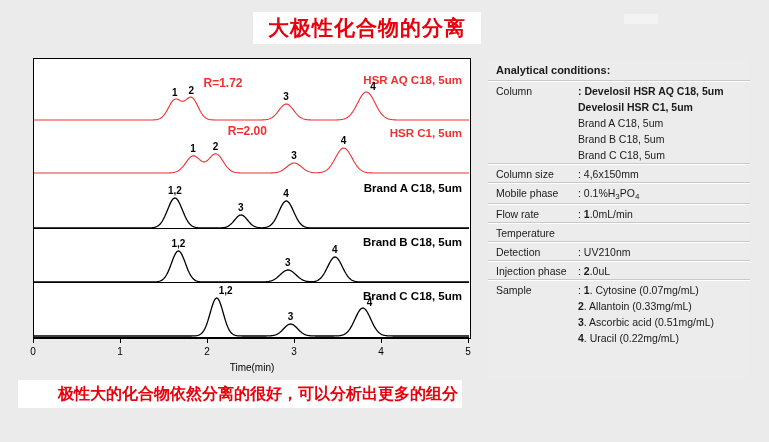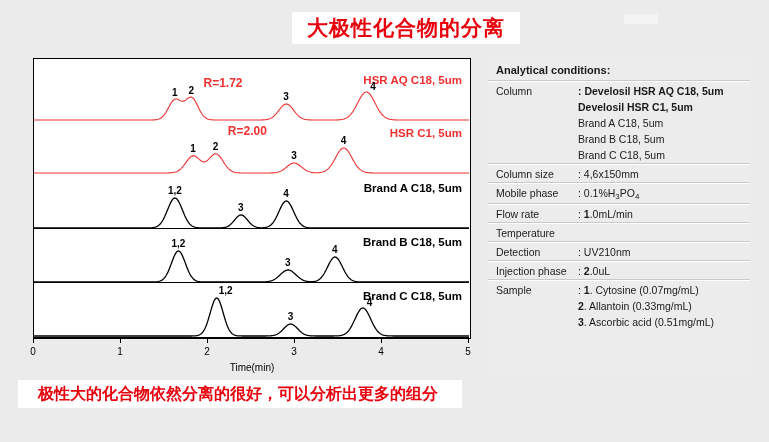--- a/index.html
+++ b/index.html
@@ -7,33 +7,33 @@
     width:769px;height:442px;
     background:#ebebeb;
     font-family:"Liberation Sans", sans-serif;
     position:relative;
     overflow:hidden;
   }
   
   #title-banner{
     position:absolute;left:253px;top:12px;width:228px;height:32px;
     background:#ffffff;
-    display:flex;align-items:center;justify-content:center;margin-left:39px;
+    display:flex;align-items:center;justify-content:center;
   }
   #title-text{
     color:#e8000d;font-weight:bold;font-size:21px;letter-spacing:1px;
     white-space:nowrap;
   }
   
   #caption-banner{
     position:absolute;left:18px;top:380px;width:444px;height:28px;
     background:#ffffff;display:flex;align-items:center;justify-content:flex-start;
   }
   #caption-text{
-    color:#e8000d;font-weight:bold;font-size:16px;padding-left:20px;white-space:nowrap;
+    color:#e8000d;font-weight:bold;font-size:16px;padding-left:20px;white-space:nowrap;margin-left:20px;
   }
   
   #chart-area{
     position:absolute;left:33px;top:58px;width:438px;height:281px;
     background:#ffffff;border:1.5px solid #000;box-sizing:border-box;
   }
   #chart-svg{position:absolute;left:0;top:0;}
   .trace-label{
     position:absolute;font-weight:bold;font-size:11.5px;white-space:nowrap;
   }
@@ -194,19 +194,20 @@
       <div class="cond-row no-line">
         <div class="cond-key"></div>
         <div class="cond-val"><span class="num">2</span>. Allantoin (0.33mg/mL)</div>
       </div>
       <div class="cond-row no-line">
         <div class="cond-key"></div>
         <div class="cond-val"><span class="num">3</span>. Ascorbic acid (0.51mg/mL)</div>
       </div>
       <div class="cond-row no-line">
         <div class="cond-key"></div>
+        <div class="cond-val"><span class="num">4</span>. Uracil (0.22mg/mL)</div>
       </div>
     </div>
 </div>
 
 <div id="caption-banner">
   <div id="caption-text">极性大的化合物依然分离的很好，可以分析出更多的组分</div>
 </div>
 
 </body></html>

